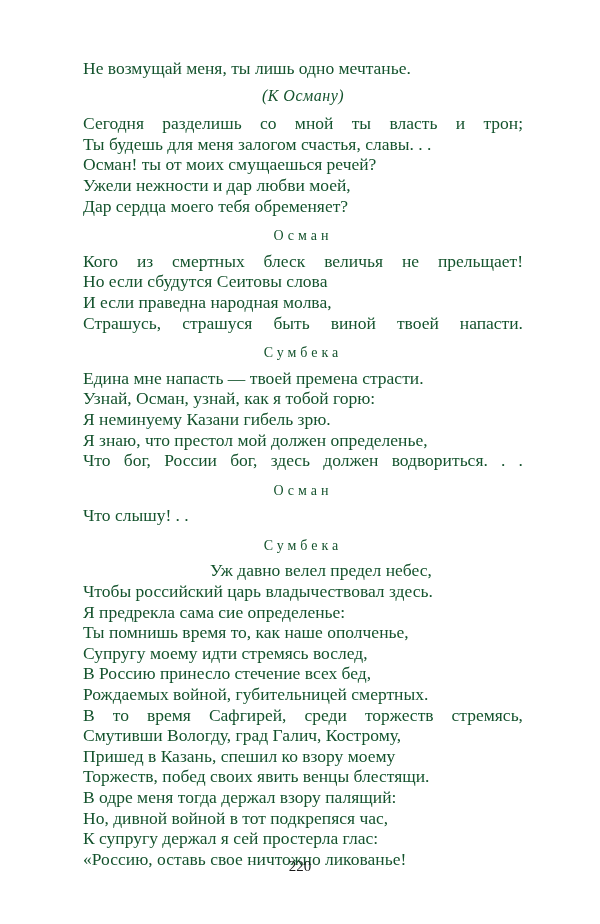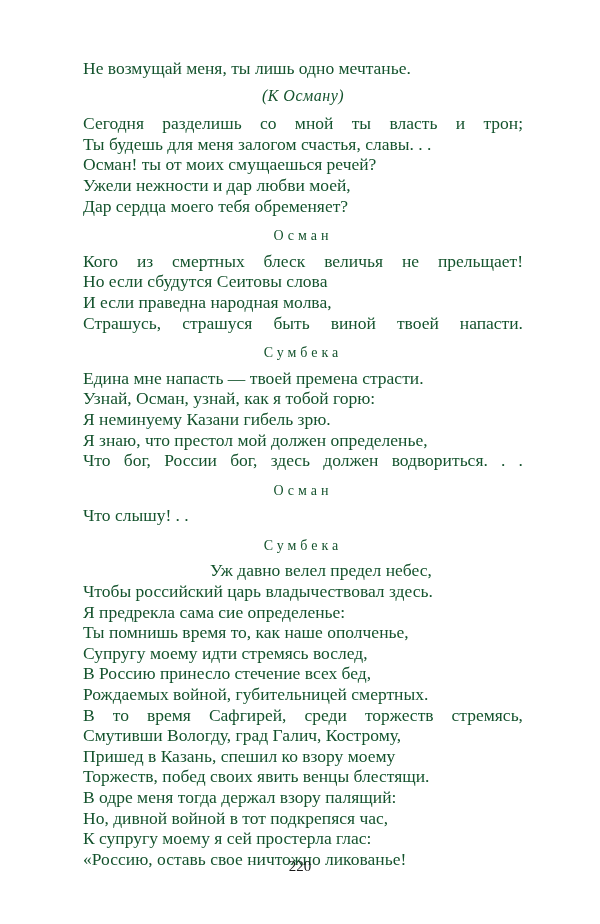--- a/index.html
+++ b/index.html
@@ -69,18 +69,18 @@
     <span class="line">Ты помнишь время то, как наше ополченье,</span>
     <span class="line">Супругу моему идти стремясь вослед,</span>
     <span class="line">В Россию принесло стечение всех бед,</span>
     <span class="line">Рождаемых войной, губительницей смертных.</span>
     <span class="line justify">В то время Сафгирей, среди торжеств стремясь,</span>
     <span class="line">Смутивши Вологду, град Галич, Кострому,</span>
     <span class="line">Пришед в Казань, спешил ко взору моему</span>
     <span class="line">Торжеств, побед своих явить венцы блестящи.</span>
     <span class="line">В одре меня тогда держал взору палящий:</span>
     <span class="line">Но, дивной войной в тот подкрепяся час,</span>
-    <span class="line">К супругу моему я сей простерла глас:</span>
+    <span class="line">К супругу держал я сей простерла глас:</span>
     <span class="line">«Россию, оставь свое ничтожно ликованье!</span>
   </div>
 </div>
 
 <div class="folio">220</div>
 
 </body></html>

